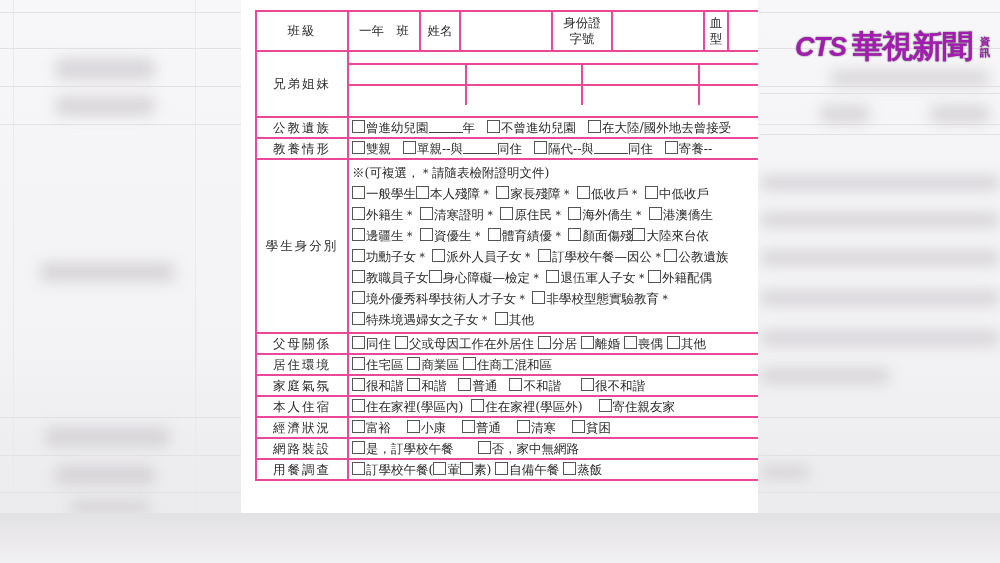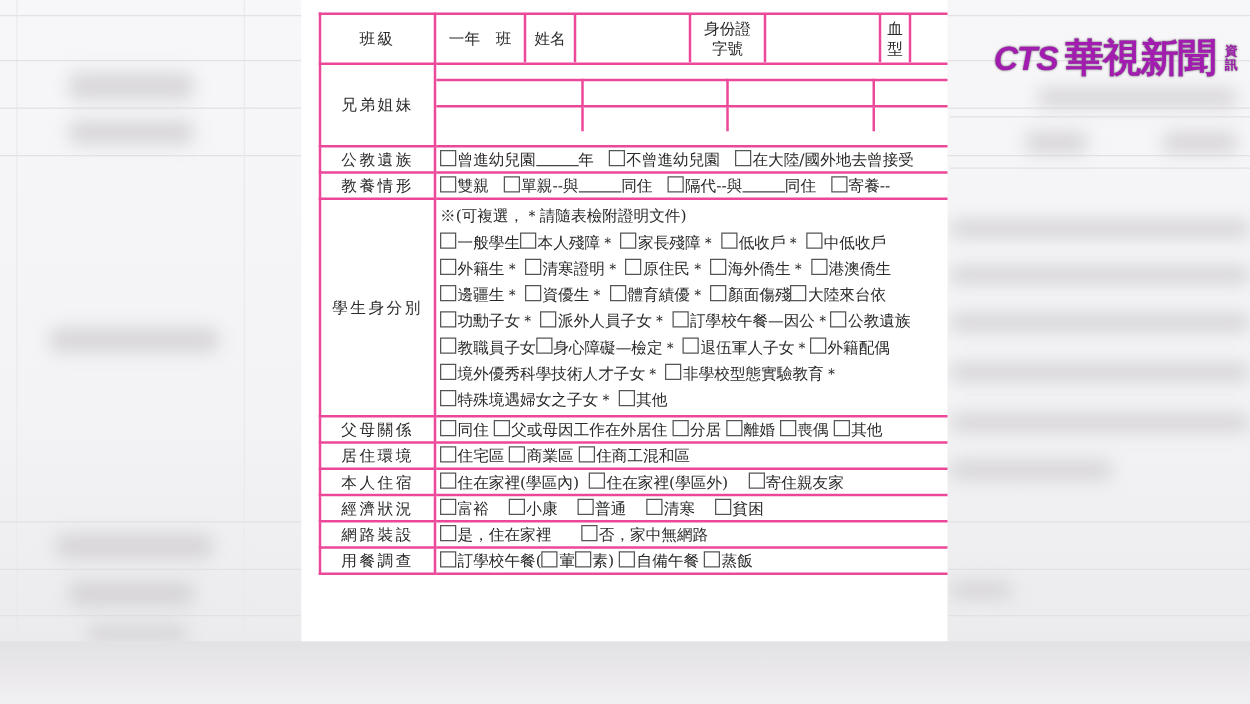--- a/index.html
+++ b/index.html
@@ -174,39 +174,45 @@
 
 
 
     <tr>
       <td class="lbl">居住環境</td>
       <td class="opt">
         <span class="cb"></span><span>住宅區</span> <span class="cb"></span><span>商業區</span> <span class="cb"></span><span>住商工混和區</span>
       </td>
     </tr>
 
+    <tr>
+      <td class="lbl">家庭氣氛</td>
+      <td class="opt">
+        <span class="cb"></span><span>很和諧</span> <span class="cb"></span><span>和諧</span><span class="sp"></span> <span class="cb"></span><span>普通</span><span class="sp"></span> <span class="cb"></span><span>不和諧</span><span class="sp"></span><span class="sp"></span> <span class="cb"></span><span>很不和諧</span>
+      </td>
+    </tr>
 
     <tr>
       <td class="lbl">本人住宿</td>
       <td class="opt">
         <span class="cb"></span><span>住在家裡(學區內)</span><span class="sp"></span><span class="cb"></span><span>住在家裡(學區外)</span><span class="sp"></span><span class="sp"></span><span class="cb"></span><span>寄住親友家</span>
       </td>
     </tr>
 
     <tr>
       <td class="lbl">經濟狀況</td>
       <td class="opt">
         <span class="cb"></span><span>富裕</span><span class="sp"></span><span class="sp"></span><span class="cb"></span><span>小康</span><span class="sp"></span><span class="sp"></span><span class="cb"></span><span>普通</span><span class="sp"></span><span class="sp"></span><span class="cb"></span><span>清寒</span><span class="sp"></span><span class="sp"></span><span class="cb"></span><span>貧困</span>
       </td>
     </tr>
 
     <tr>
       <td class="lbl">網路裝設</td>
       <td class="opt">
-        <span class="cb"></span><span>是，住在家裡</span><span class="sp"></span><span class="sp"></span><span class="sp"></span><span class="cb"></span><span>否，家中無網路</span>
+        <span class="cb"></span><span>是，訂學校午餐</span><span class="sp"></span><span class="sp"></span><span class="sp"></span><span class="cb"></span><span>否，家中無網路</span>
       </td>
     </tr>
 
     <tr>
       <td class="lbl">用餐調查</td>
       <td class="opt">
         <span class="cb"></span><span>訂學校午餐(</span><span class="cb"></span><span>葷</span><span class="cb"></span><span>素)</span> <span class="cb"></span><span>自備午餐</span> <span class="cb"></span><span>蒸飯</span>
       </td>
     </tr>
   </tbody>

